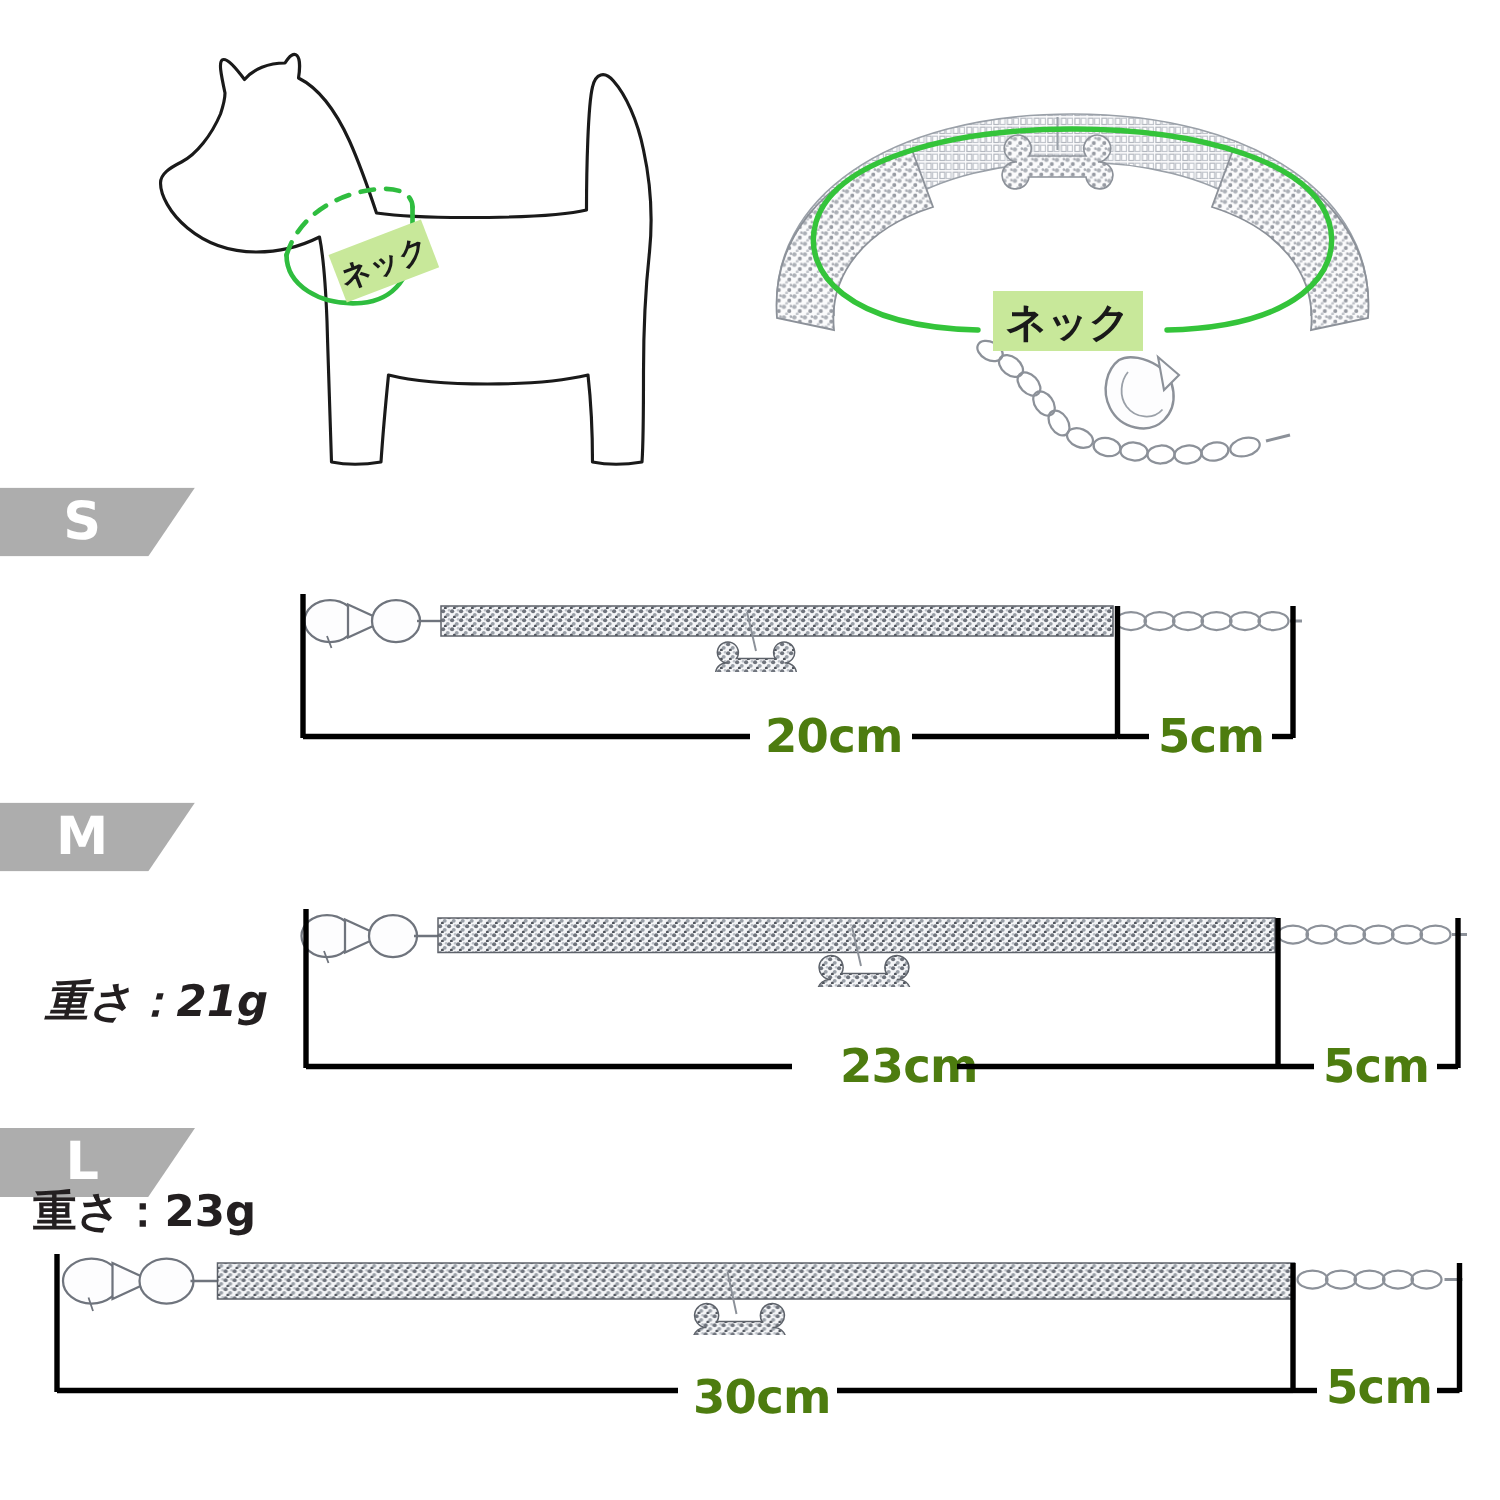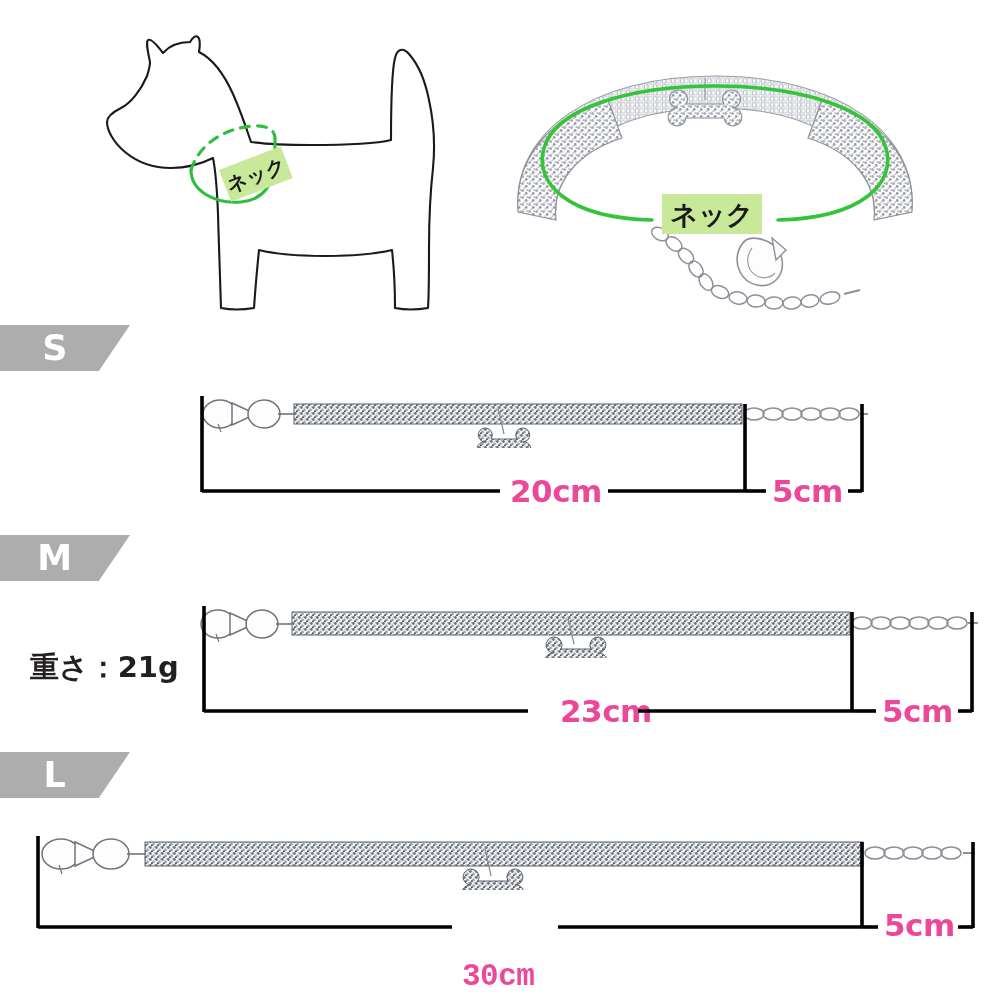--- a/index.html
+++ b/index.html
@@ -68,21 +68,21 @@
     color: #231f20;
     white-space: nowrap;
     letter-spacing: 0px;
   }
 
   
   .dim-text {
     position: absolute;
     font-size: 31px;
     font-weight: 700;
-    color: #ec4899;
+    color: #4d7c0f;
     white-space: nowrap;
     letter-spacing: -0.5px;
   }
 
   
   .rules {
     position: absolute;
     left: 0; top: 0;
     width: 1000px; height: 1000px;
     pointer-events: none;
@@ -260,21 +260,21 @@
       </g>
     </svg>
   </div>
 
   <div class="dim-text" style="left:510px; top:473px;">20cm</div>
   <div class="dim-text" style="left:772px; top:473px;">5cm</div>
 
   <div class="size-badge" style="left:0px; top:535px;">
     <span>M</span>
   </div>
-  <div class="weight-label" style="left:30px; top:648px;">重さ：21g</div>
+  <div class="weight-label" style="left:30px; top:648px;font-style:italic;">重さ：21g</div>
 
   <div class="product-shot" style="left:196px; top:598px;">
     <svg viewBox="0 0 785 60" width="785" height="60">
       <defs>
         <pattern id="bandM" width="6" height="6" patternUnits="userSpaceOnUse">
           <rect width="6" height="6" fill="#f4f5f7"></rect>
           <circle cx="1.4" cy="1.5" r="1.4" fill="#6f747d"></circle>
           <circle cx="4.5" cy="3.9" r="1.3" fill="#9aa0a8"></circle>
           <circle cx="2.9" cy="5.3" r="1.0" fill="#4f545c"></circle>
           <circle cx="5.4" cy="0.9" r="0.85" fill="#bcc0c7"></circle>
@@ -305,20 +305,21 @@
       </g>
     </svg>
   </div>
 
   <div class="dim-text" style="left:560px; top:693px;">23cm</div>
   <div class="dim-text" style="left:882px; top:693px;">5cm</div>
 
   <div class="size-badge" style="left:0px; top:752px;">
     <span>L</span>
   </div>
+  <div class="weight-label" style="left:22px; top:788px;">重さ：23g</div>
 
   <div class="product-shot" style="left:35px; top:828px;">
     <svg viewBox="0 0 950 62" width="950" height="62">
       <defs>
         <pattern id="bandL" width="6" height="6" patternUnits="userSpaceOnUse">
           <rect width="6" height="6" fill="#f4f5f7"></rect>
           <circle cx="1.4" cy="1.5" r="1.4" fill="#6f747d"></circle>
           <circle cx="4.5" cy="3.9" r="1.3" fill="#9aa0a8"></circle>
           <circle cx="2.9" cy="5.3" r="1.0" fill="#4f545c"></circle>
           <circle cx="5.4" cy="0.9" r="0.85" fill="#bcc0c7"></circle>
@@ -342,21 +343,21 @@
         <ellipse cx="840" cy="25" rx="10" ry="6"></ellipse>
         <ellipse cx="859" cy="25" rx="10" ry="6"></ellipse>
         <ellipse cx="878" cy="25" rx="10" ry="6"></ellipse>
         <ellipse cx="897" cy="25" rx="10" ry="6"></ellipse>
         <ellipse cx="916" cy="25" rx="10" ry="6"></ellipse>
         <path d="M928 25 l 12 0" stroke-width="2"></path>
       </g>
     </svg>
   </div>
 
-  <div class="dim-text" style="left:462px; top:959px;font-family:Liberation Mono, monospace;">30cm</div>
+  <div class="dim-text" style="left:462px; top:914px;">30cm</div>
   <div class="dim-text" style="left:884px; top:907px;">5cm</div>
 
   <svg class="rules" viewBox="0 0 1000 1000">
     <g stroke="#000000" stroke-width="3.6" fill="none" stroke-linecap="butt">
 
       <line x1="202" y1="396" x2="202" y2="492"></line>
       <line x1="745" y1="404" x2="745" y2="492"></line>
       <line x1="862" y1="404" x2="862" y2="492"></line>
       <line x1="202" y1="491" x2="500" y2="491"></line>
       <line x1="608" y1="491" x2="745" y2="491"></line>

